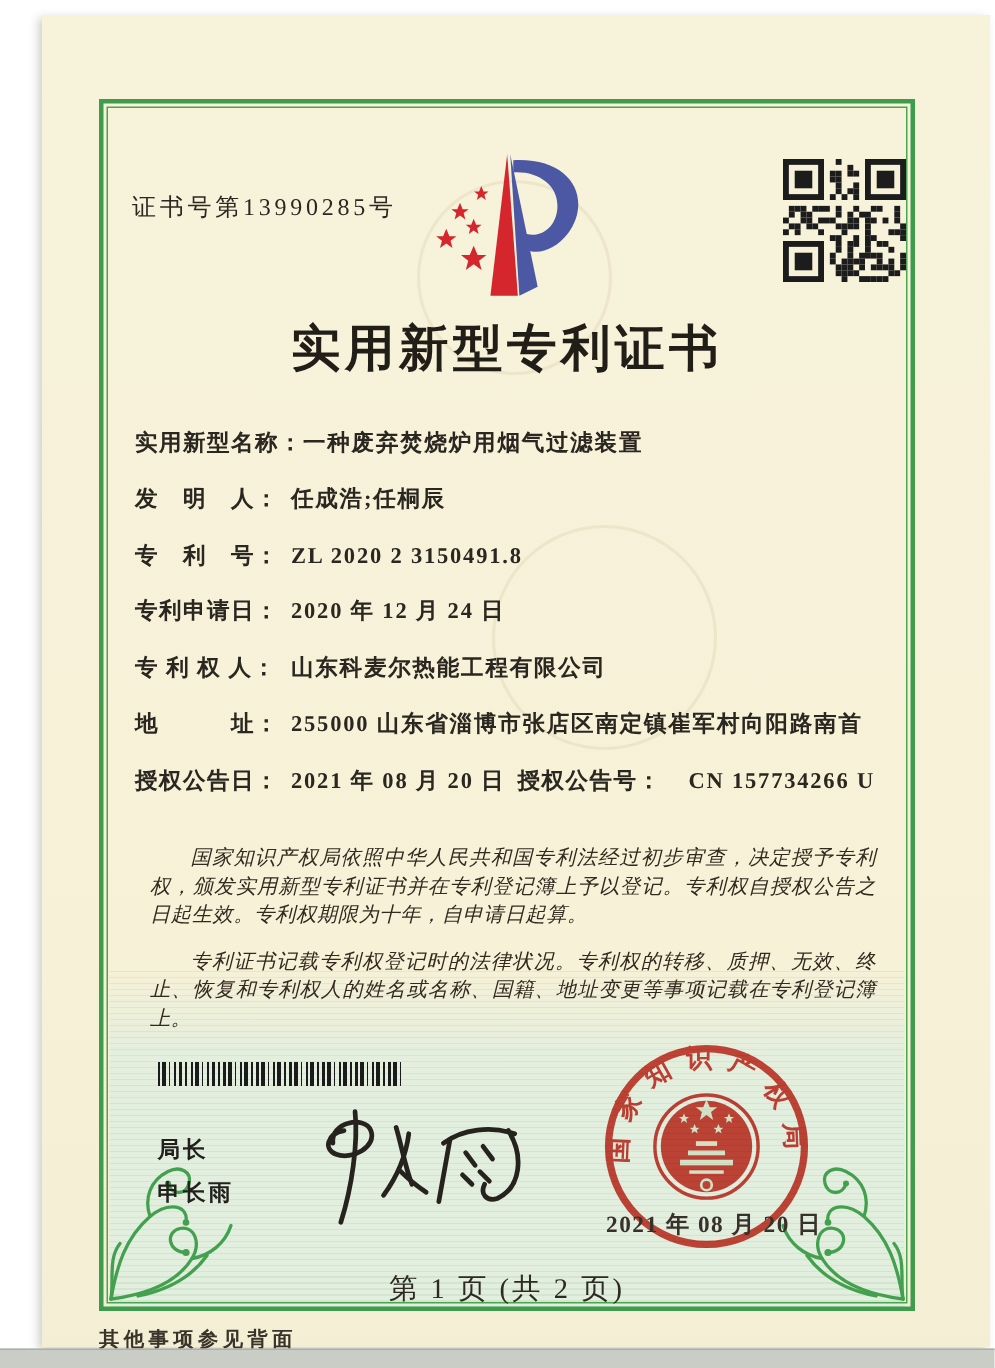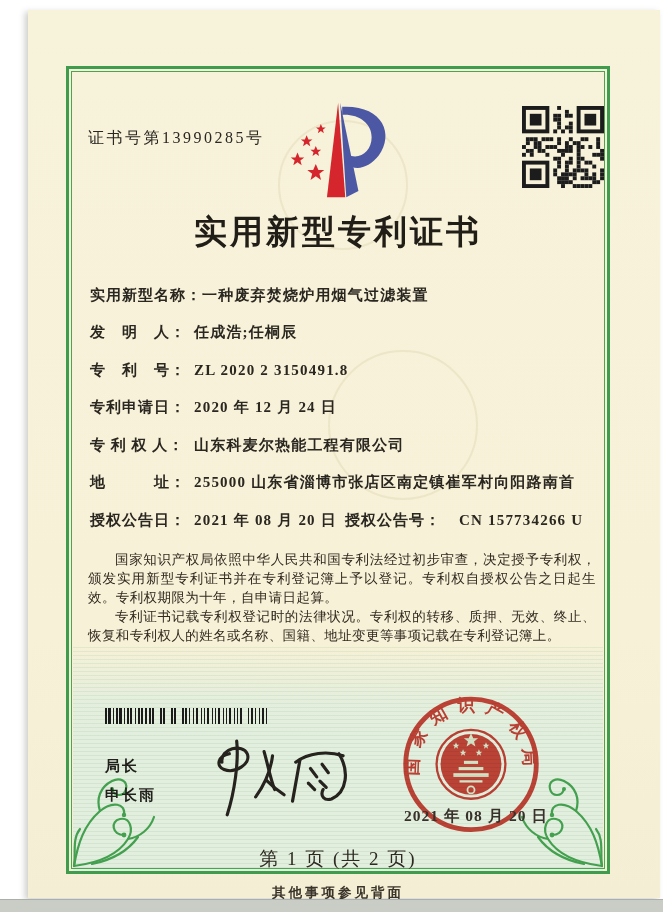--- a/index.html
+++ b/index.html
@@ -26,33 +26,33 @@
   .qr{position:absolute;left:494px;top:96px;width:82px;height:82px;}
   .title{position:absolute;left:38px;top:200px;width:544px;text-align:center;
     font-size:33px;font-weight:700;color:#211d17;letter-spacing:3px;}
   .fields{position:absolute;left:62px;top:276px;width:508px;height:255px;font-size:15px;font-weight:700;color:#2a2620;}
   .frow{position:absolute;left:0;white-space:nowrap;letter-spacing:1px;}
   .frow .lbl{display:inline-block;min-width:104px;}
   .frow .val{letter-spacing:1.2px;}
   .f2{position:absolute;left:255px;top:0;}
   .paras{position:absolute;left:60px;top:540px;width:508px;font-size:13.5px;line-height:19px;
     color:#33291f;text-align:justify;letter-spacing:.4px;}
-  .paras p{margin:0;text-indent:2em;}
+  .paras p{margin:12px;text-indent:2em;font-style:italic;}
   .barcode{position:absolute;left:77px;top:698px;width:163px;height:16px;
     background:repeating-linear-gradient(90deg,#1b1b1b 0 1.5px,transparent 1.5px 3px,#1b1b1b 3px 5.5px,transparent 5.5px 7.5px,#1b1b1b 7.5px 8.5px,transparent 8.5px 11px);}
   .role{position:absolute;left:77px;top:747px;font-family:"Liberation Sans","DejaVu Sans",sans-serif;
     font-weight:700;font-size:15px;color:#22201c;letter-spacing:2px;}
   .dname{position:absolute;left:77px;top:776px;font-family:"Liberation Sans","DejaVu Sans",sans-serif;
     font-weight:700;font-size:15px;color:#22201c;letter-spacing:2px;}
   .sig{position:absolute;left:175px;top:726px;width:158px;height:86px;z-index:6;}
   .seal{position:absolute;left:368px;top:682px;width:150px;height:150px;opacity:.93;mix-blend-mode:multiply;z-index:5;}
   .seal-date{position:absolute;left:368px;top:796px;width:160px;text-align:center;z-index:6;
     font-size:15.5px;font-weight:700;color:#38302a;letter-spacing:1px;}
   .pagenum{position:absolute;left:38px;top:836px;width:544px;text-align:center;font-size:19px;color:#2e2a23;letter-spacing:2px;}
-  .backnote{position:absolute;left:38px;top:874px;width:544px;text-align:center;font-size:13.5px;font-weight:600;color:#3a332a;letter-spacing:3px;font-family:Liberation Serif, serif;}
+  .backnote{position:absolute;left:38px;top:874px;width:544px;text-align:left;font-size:13.5px;font-weight:600;color:#3a332a;letter-spacing:3px;font-family:Liberation Serif, serif;}
   .sr{position:absolute;width:1px;height:1px;opacity:0;overflow:hidden;pointer-events:none;}
 </style>
 </head>
 <body>
 
 <div class="paper">
   <div class="watermark wm1"></div>
   <div class="watermark wm2"></div>
 
   <div class="green-panel"></div>

